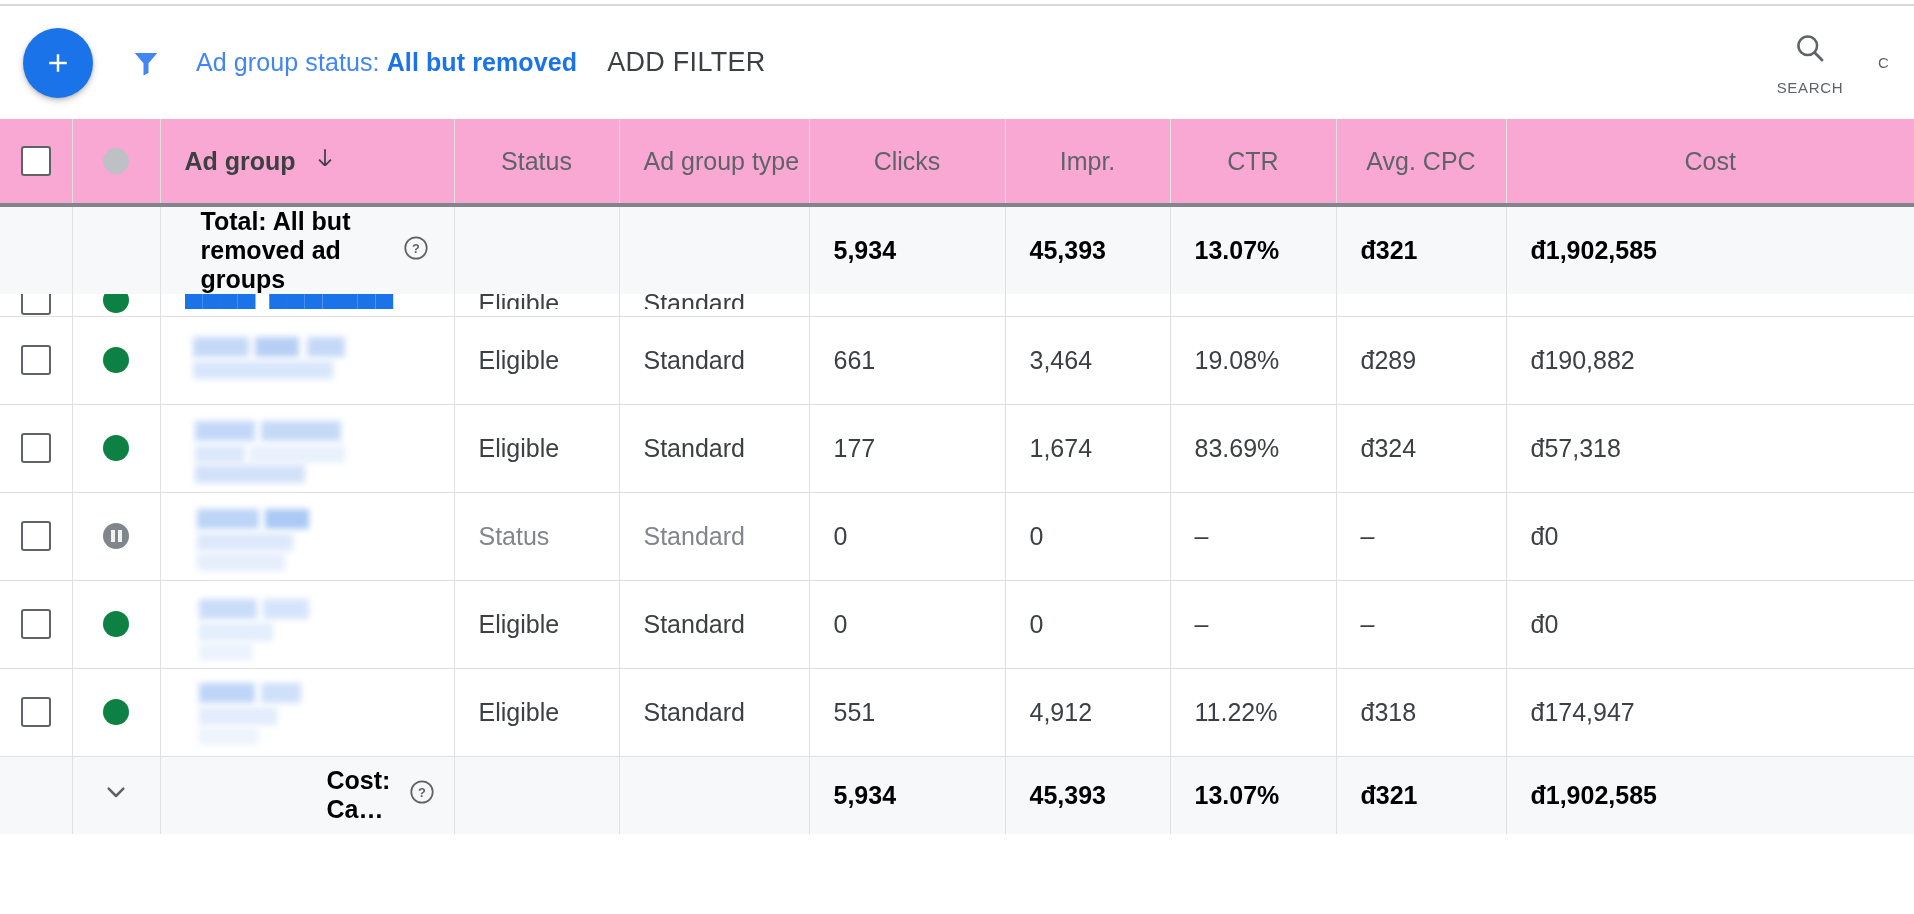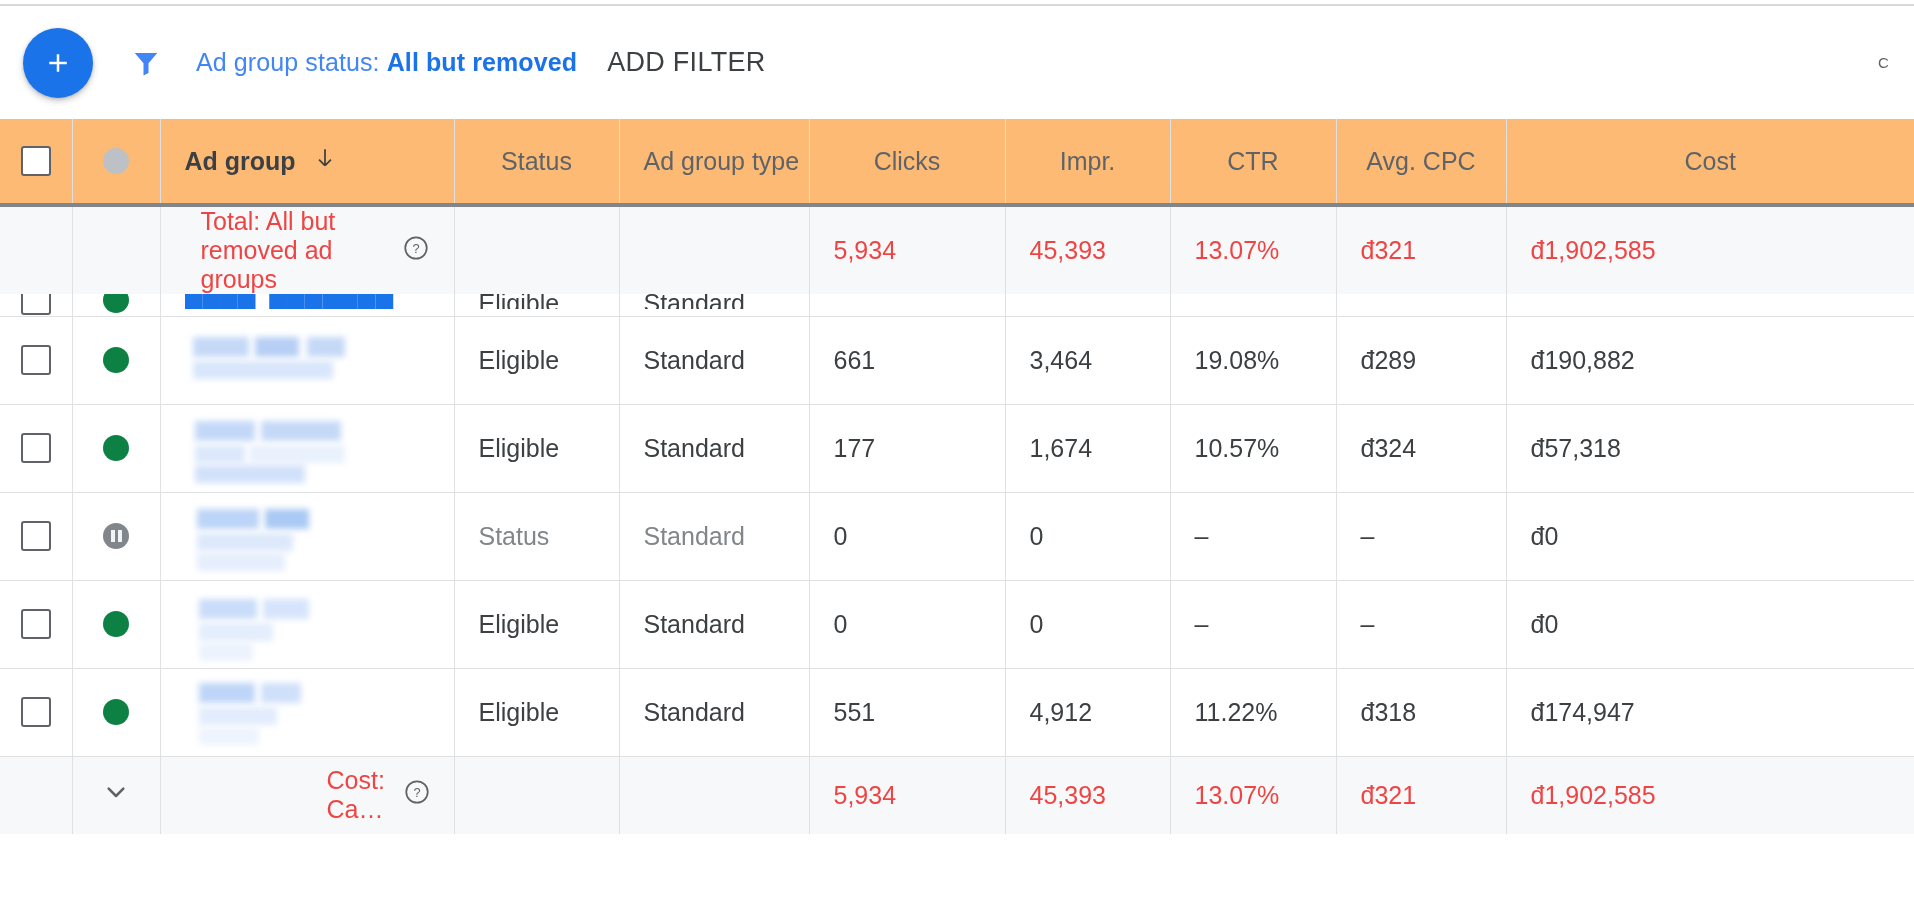--- a/index.html
+++ b/index.html
@@ -127,41 +127,41 @@
   .c-type  { width: 190px; }
   .c-clk   { width: 196px; }
   .c-imp   { width: 165px; }
   .c-ctr   { width: 166px; }
   .c-cpc   { width: 170px; }
   .c-cost  { width: 408px; }
 
   .num { }
 
   
-  thead tr.head-row { height: 84px; background: #fdba74; padding-left: 24px; }
+  thead tr.head-row { height: 84px; background: #f9a8d4; padding-left: 24px; }
   thead th {
     font-size: 25px;
     color: #5f6368;
     white-space: nowrap;
   }
   thead th.sorted {
     color: #3c4043;
     font-weight: 700;
   }
   .hdr-name-inner { display: flex; align-items: center; gap: 16px; }
 
   tr.head-rule td {
     height: 4px; padding: 0 !important;
     background: #80868b;
     border-right: none;
   }
 
   
   tr.totals { background: #f7f8f9; height: 78px; }
-  tr.totals td { color: #ef4444; }
+  tr.totals td { color: #000000; font-weight: bold; }
   .tot-label { display: flex; align-items: center; gap: 18px; padding-left: 16px; }
   .tot-label.indent { padding-left: 142px; }
   .tot-label.indent2 { padding-left: 142px; }
   .help-ic { flex: 0 0 auto; }
 
   
   tr.data-row { height: 88px; }
   tr.data-row td { border-bottom: 1px solid #e0e0e0; }
   tr.data-row.top-clip { height: 22px; }
   tr.data-row.top-clip td { padding-top: 0; padding-bottom: 0; overflow: hidden; }
@@ -232,20 +232,29 @@
 
   <div class="filter-chip">
     <span class="chip-label">Ad group status:</span>
     <span class="chip-value">All but removed</span>
   </div>
 
   <div class="add-filter">ADD FILTER</div>
 
   <div class="toolbar-spacer"></div>
 
+  <div class="tool-action">
+    <span>
+      <svg width="36" height="36" viewBox="0 0 24 24">
+        <circle cx="10.5" cy="10.5" r="6.2" fill="none" stroke="#5f6368" stroke-width="1.7"></circle>
+        <path d="M15.2 15.2L20 20" stroke="#5f6368" stroke-width="1.9" stroke-linecap="round"></path>
+      </svg>
+    </span>
+    <span class="ta-label">SEARCH</span>
+  </div>
 
 
   <div class="tool-action clipped">
     <span class="ta-label">C</span>
   </div>
 </div>
 
 <div class="table-wrap">
 <table class="grid">
   <colgroup>
@@ -377,21 +386,21 @@
           <i style="left:76px; top:12px; width:80px; height:20px;"></i>
           <i style="left:10px; top:36px; width:50px; height:18px; background:#dce8fb;"></i>
           <i style="left:64px; top:36px; width:96px; height:18px; background:#e9f1fd;"></i>
           <i style="left:10px; top:56px; width:110px;height:18px; background:#d2e1fa;"></i>
         </div>
       </td>
       <td>Eligible</td>
       <td>Standard</td>
       <td class="num">177</td>
       <td class="num">1,674</td>
-      <td class="num">10.57%</td>
+      <td class="num">83.69%</td>
       <td class="num">đ324</td>
       <td class="num">đ57,318</td>
     </tr>
 
     <tr class="data-row">
       <td class="c-chk">
             <div class="chk"></div>
           </td>
       <td class="c-dot">
             <div class="dot paused"></div>

